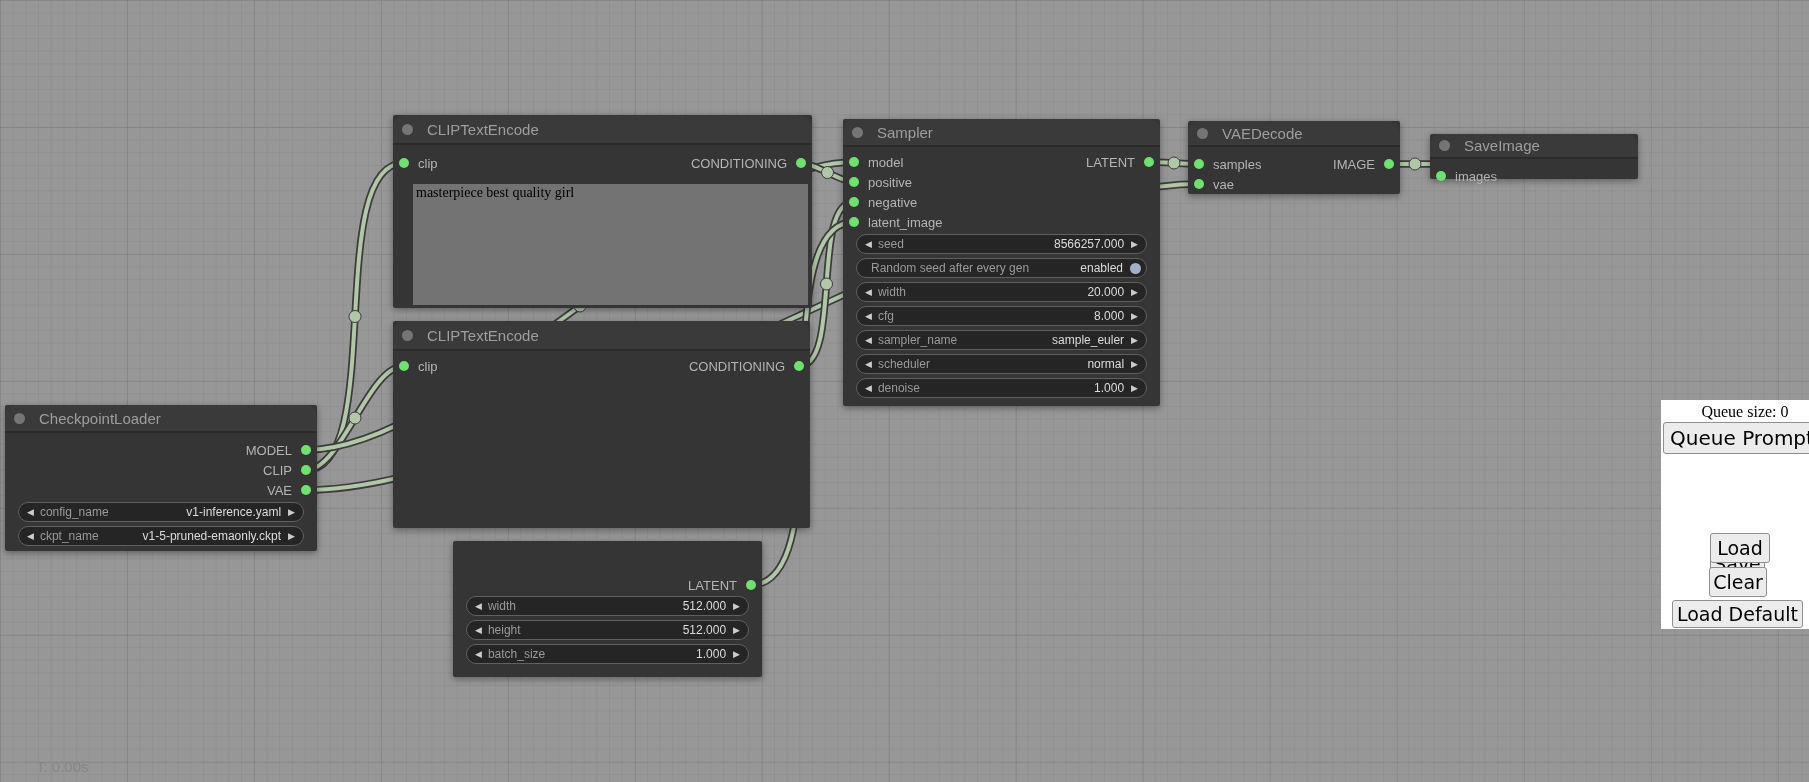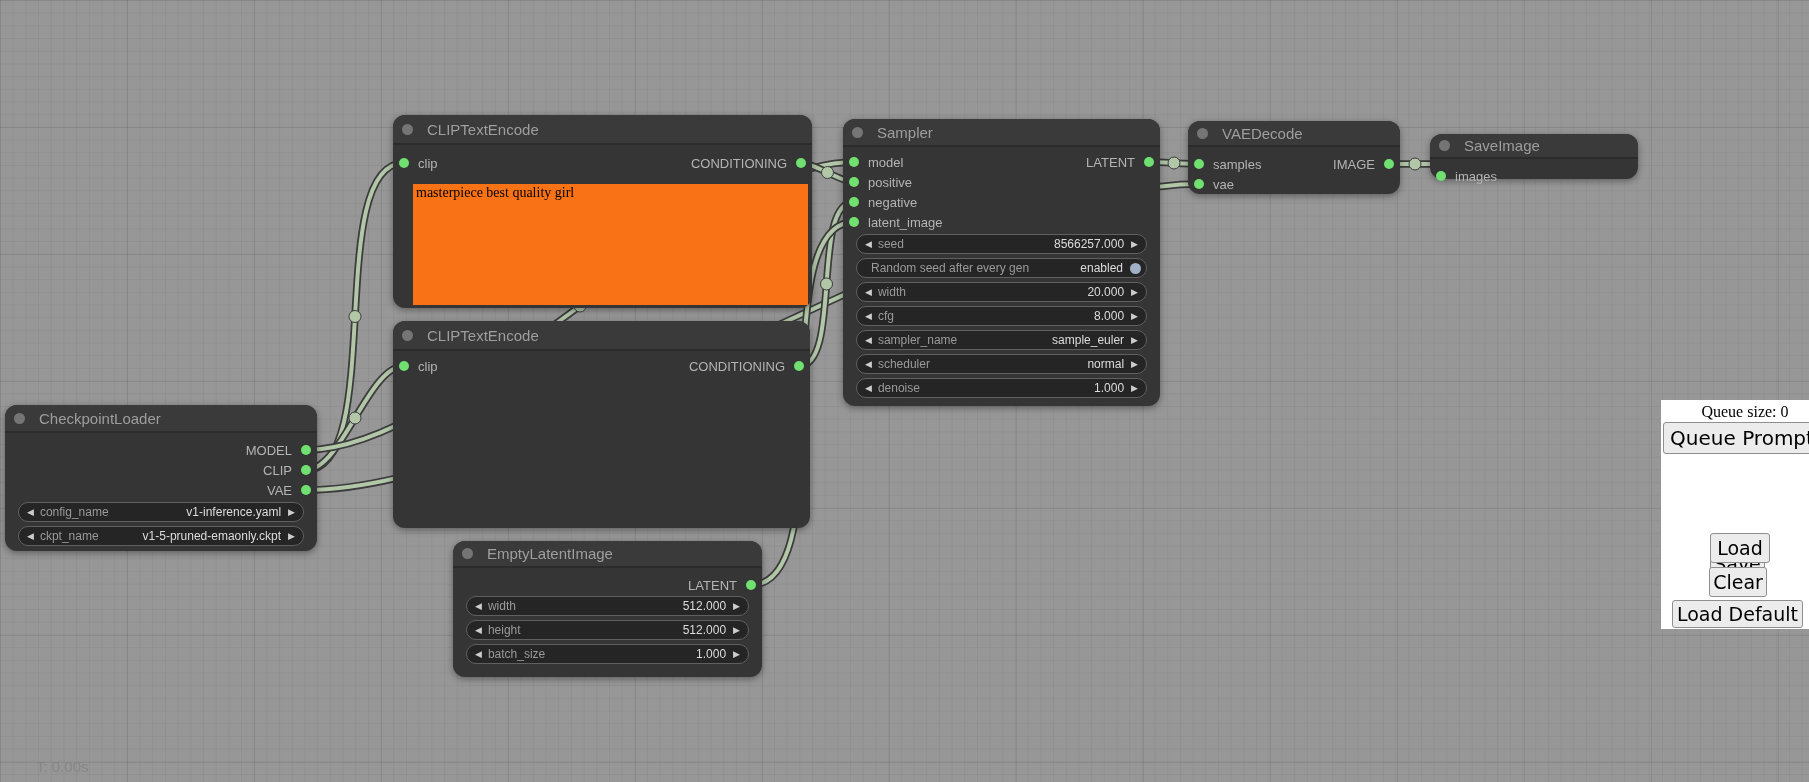--- a/index.html
+++ b/index.html
@@ -11,21 +11,21 @@
       linear-gradient(90deg, rgba(0,0,0,0.07) 1px, transparent 1px),
       linear-gradient(rgba(0,0,0,0.045) 1px, transparent 1px),
       linear-gradient(90deg, rgba(0,0,0,0.045) 1px, transparent 1px);
     background-size:127px 127px,127px 127px,12.7px 12.7px,12.7px 12.7px;
   }
   #wires{position:absolute;left:0;top:0;z-index:1;}
   .link-outer{fill:none;stroke:#3c3c3c;stroke-width:7.5;}
   .link-inner{fill:none;stroke:#b2c7a8;stroke-width:4;}
   .link-dot{fill:#b2c7a8;stroke:#3c3c3c;stroke-width:1;}
 
-  .node{position:absolute;z-index:2;background:#353535;border-radius:12px;
+  .node{position:absolute;z-index:2;background:#353535;border-radius:2px;
     box-shadow:0 2px 7px rgba(0,0,0,0.38);color:#b4b4b4;}
   .node-title{position:absolute;left:0;top:0;right:0;display:flex;align-items:center;
     background:#3a3a3a;border-radius:12px 12px 0 0;border-bottom:2px solid #2b2b2b;
     box-sizing:border-box;}
   .collapse-dot{width:11px;height:11px;border-radius:50%;background:#757575;margin-left:9px;flex:0 0 auto;}
   .title-text{margin-left:14px;font-size:15px;color:#9e9e9e;white-space:nowrap;overflow:hidden;}
   .slot{position:absolute;height:20px;display:flex;align-items:center;font-size:13px;color:#b4b4b4;}
   .slot.in{left:6px;}
   .slot.out{right:6px;flex-direction:row-reverse;}
   .slot-dot{width:10px;height:10px;border-radius:50%;background:#70e070;flex:0 0 auto;}
@@ -34,21 +34,21 @@
   .widget{position:absolute;left:13px;right:13px;height:20px;background:#252525;
     border:1px solid #606060;border-radius:11px;box-sizing:border-box;
     display:flex;align-items:center;font-size:12px;overflow:hidden;}
   .w-arrow{color:#cccccc;font-size:9px;flex:0 0 auto;line-height:1;}
   .w-arrow.left{margin-left:8px;}
   .w-arrow.right{margin-right:8px;}
   .w-label{color:#9a9a9a;margin-left:6px;flex:0 0 auto;}
   .w-value{color:#dcdcdc;flex:1 1 auto;text-align:right;margin-right:7px;white-space:nowrap;}
   .widget.toggle .w-label{margin-left:14px;}
   .toggle-dot{width:11px;height:11px;border-radius:50%;background:#9fb0c7;margin-right:5px;flex:0 0 auto;}
-  .prompt-text{position:absolute;left:20px;right:4px;background:#f97316;border:none;resize:none;
+  .prompt-text{position:absolute;left:20px;right:4px;background:#737373;border:none;resize:none;
     font-family:"Liberation Serif",serif;font-size:14px;color:#000;padding:1px 3px;box-sizing:border-box;outline:none;}
 
   #queue-panel{position:absolute;z-index:5;left:1661px;top:400px;width:160px;height:229px;background:#ffffff;}
   #queue-size{font-family:"Liberation Serif",serif;font-size:16px;color:#000;text-align:center;
     width:168px;margin-top:3px;}
   .qbtn{position:absolute;background:#ececec;border:1px solid #8f8f8f;border-radius:3px;
     font-family:"DejaVu Sans","Liberation Sans",sans-serif;font-size:19px;color:#000;
     display:flex;align-items:center;justify-content:center;box-sizing:border-box;padding:0;}
   #btn-queue-prompt{left:2px;top:22px;width:158px;height:32px;font-size:20px;}
   #btn-save{left:49px;top:100px;width:55px;height:31px;margin-top:48px;}
@@ -258,24 +258,20 @@
         <div class="node-title" style="height: 25px;">
           <span class="collapse-dot"></span>
           <span class="title-text">SaveImage</span>
         </div>
         <div class="slot in" style="top: 32px;">
           <span class="slot-dot"></span>
           <span class="slot-label">images</span>
         </div>
       </div>
       <div class="node" style="left: 453px; top: 541px; width: 309px; height: 136px;">
-        <div class="node-title" style="height: 27px;">
-          <span class="collapse-dot"></span>
-          <span class="title-text">EmptyLatentImage</span>
-        </div>
         <div class="slot out" style="top: 34px;">
           <span class="slot-dot"></span>
           <span class="slot-label">LATENT</span>
         </div>
         <div class="widget" style="top: 55px;">
           <span class="w-arrow left">◀</span>
           <span class="w-label">width</span>
           <span class="w-value">512.000</span>
           <span class="w-arrow right">▶</span>
         </div>

